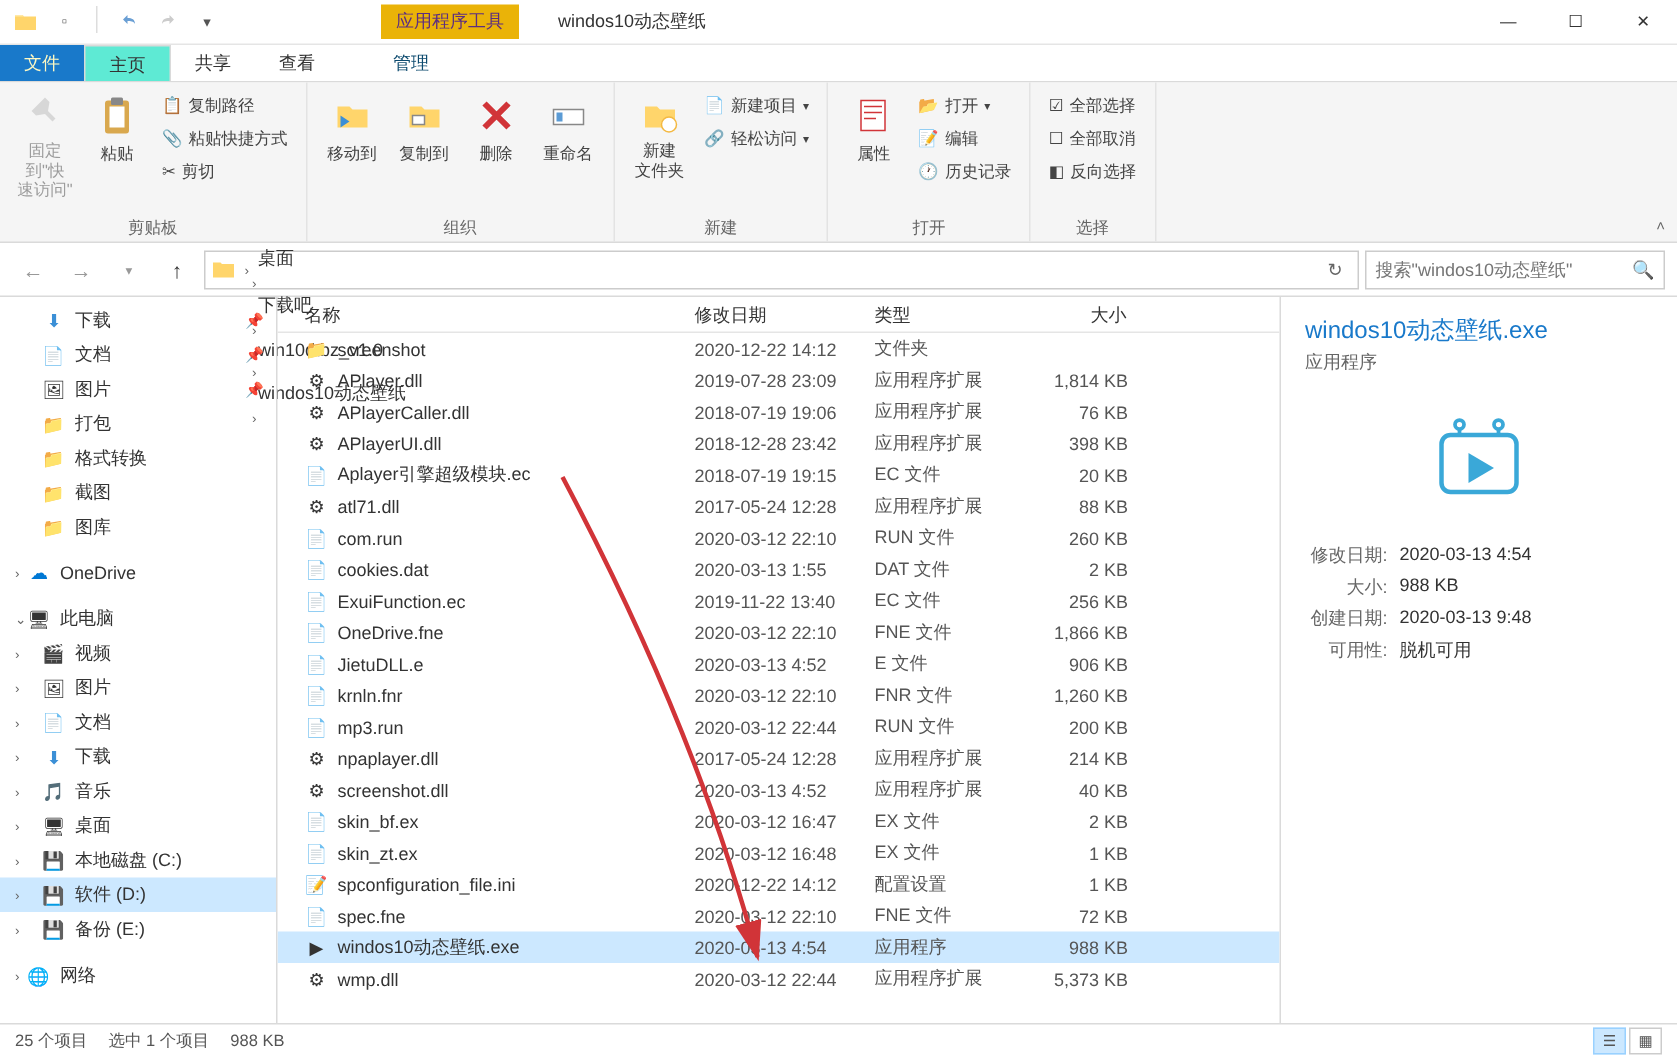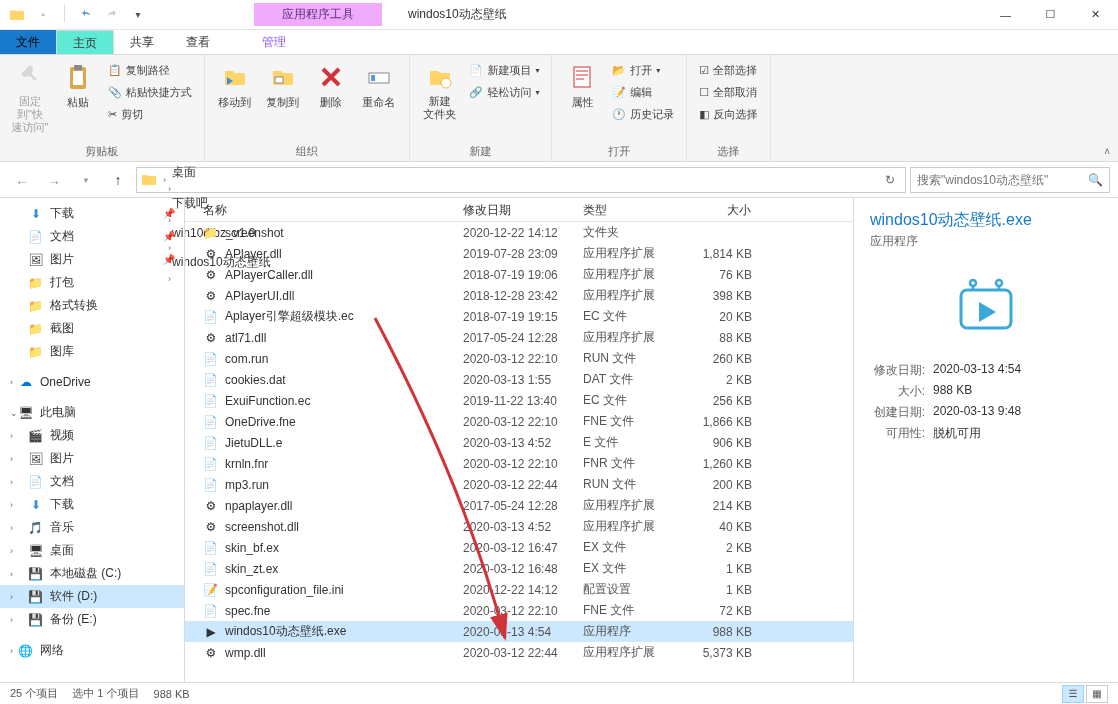--- a/index.html
+++ b/index.html
@@ -3,31 +3,31 @@
 <meta charset="utf-8">
 <style>
 * { margin: 0; padding: 0; box-sizing: border-box; font-family: "Microsoft YaHei", "Segoe UI", sans-serif; }
 body { background: #fff; width: 1118px; height: 704px; overflow: hidden; font-size: 12px; }
 
 
 .titlebar { height: 30px; background: #fff; border-bottom: 1px solid #e5e5e5; display: flex; align-items: center; }
 .titlebar-icons { display: flex; gap: 4px; padding-left: 6px; }
 .qat-btn { width: 22px; height: 22px; display: flex; align-items: center; justify-content: center; color: #555; font-size: 10px; }
 .titlebar-divider { width: 1px; height: 18px; background: #ddd; margin: 0 6px; }
-.context-tab { background: #f0abfc; color: #5c2e82; font-size: 12px; padding: 3px 28px; margin-left: 105px; text-align: center; }
+.context-tab { background: #eab308; color: #5c2e82; font-size: 12px; padding: 3px 10px; margin-left: 105px; text-align: center; }
 .titlebar-title { font-size: 12px; color: #333; padding-left: 26px; }
 .window-controls { margin-left: auto; display: flex; }
 .win-ctrl { width: 45px; height: 30px; display: flex; align-items: center; justify-content: center; font-size: 11px; color: #333; }
 
 
 .tabs { height: 25px; background: #fff; display: flex; border-bottom: 1px solid #dadada; }
 .tab { padding: 4px 16px; font-size: 12px; color: #333; cursor: pointer; }
-.tab.file { background: #1979ca; color: #000000; }
+.tab.file { background: #1979ca; color: #fef9c3; }
 .tab.active { background: #5eead4; border: 1px solid #dadada; border-bottom: none; }
-.tab.context { color: #8b5cf6; text-align: center; }
+.tab.context { color: #0c4a6e; text-align: center; }
 
 
 .ribbon { height: 107px; background: #f5f5f5; border-bottom: 1px solid #dadada; display: flex; position: relative; }
 .ribbon-group { padding: 4px 8px 2px; border-right: 1px solid #e3e3e3; display: flex; flex-direction: column; justify-content: space-between; }
 .ribbon-group-content { display: flex; gap: 4px; }
 .ribbon-group-label { text-align: center; font-size: 11px; color: #666; padding-top: 2px; }
 .ribbon-btn-lg { width: 44px; display: flex; flex-direction: column; align-items: center; gap: 2px; font-size: 11px; color: #444; padding: 2px; }
 .ribbon-btn-lg.disabled { opacity: 0.5; }
 .ribbon-icon-lg { width: 32px; height: 32px; display: flex; align-items: center; justify-content: center; }
 .ribbon-btn-sm { display: flex; align-items: center; gap: 4px; font-size: 11px; color: #444; padding: 2px 4px; height: 22px; }

